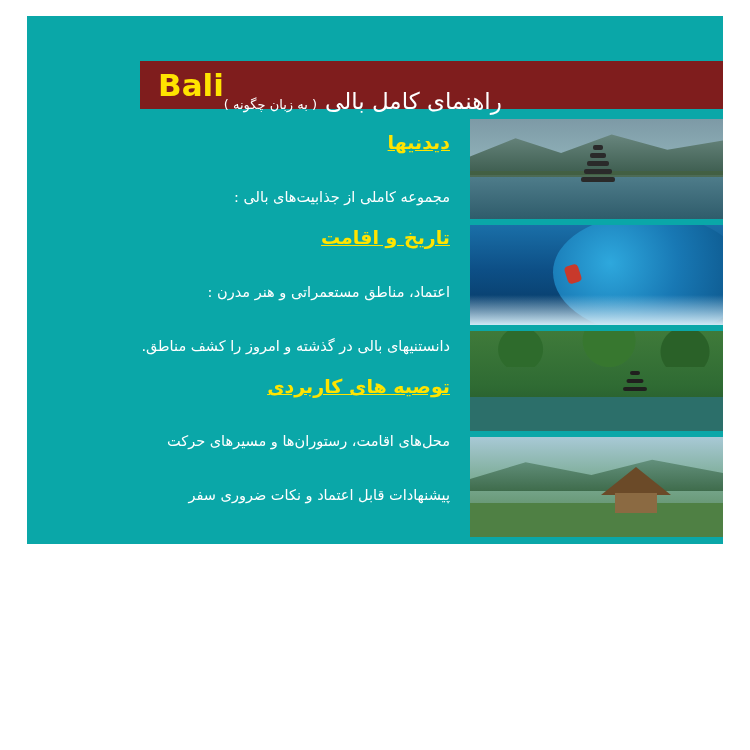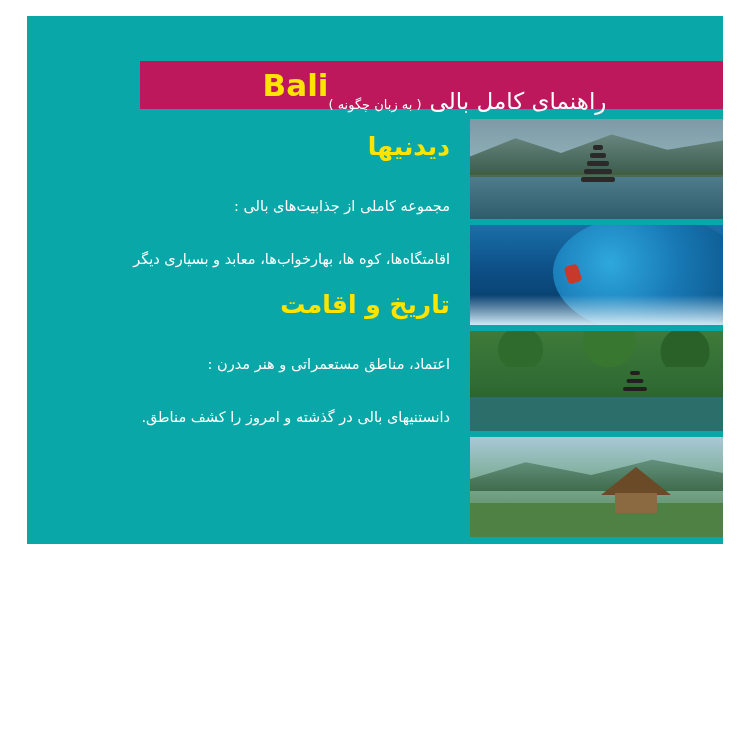--- a/index.html
+++ b/index.html
@@ -26,24 +26,24 @@
     position:absolute;
     left:0; bottom:0;
     width:696px; height:172px;
     background:#ffffff;
   }
   
   .title-bar{
     position:absolute;
     left:113px; top:45px;
     width:583px; height:48px;
-    background:#be185d;
+    background:#7f1d1d;
     display:flex;
     align-items:center;
-    justify-content:center;
+    justify-content:flex-start;
     box-sizing:border-box;
     padding:0 12px 0 18px;
   }
   .title-en{
     color:#ffe400;
     font-size:31px;
     font-weight:bold;
     font-family:"DejaVu Sans", sans-serif;
     letter-spacing:0px;
     line-height:1;
@@ -73,24 +73,25 @@
   .text-col{
     position:absolute;
     left:78px; top:112px;
     width:345px;
     direction:rtl;
     text-align:right;
   }
   .sec{ margin-bottom:13px; }
   .sec-head{
     color:#ffe400;
-    font-size:25px;
+    font-size:19px;
     font-weight:bold;
     line-height:1.5;
     margin-bottom:4px;
+    text-decoration:underline;
   }
   .sec-line{
     color:#ffffff;
     font-size:14.5px;
     line-height:1.85;
     white-space:nowrap;
     margin-top:27px;
   }
 
   
@@ -166,30 +167,34 @@
         <div class="title-fa">راهنمای کامل بالی</div>
         <div class="title-fa-sub">( به زبان چگونه )</div>
       </div>
     </div>
 
     <div class="text-col">
 
       <div class="sec">
         <div class="sec-head">دیدنیها</div>
         <div class="sec-line">مجموعه کاملی از جذابیت‌های بالی :</div>
-        <div class="sec-line">اقامتگاه‌ها، کوه ها، بهارخواب‌ها، معابد و بسیاری دیگر</div>
       </div>
 
 
       <div class="sec">
         <div class="sec-head">تاریخ و اقامت</div>
         <div class="sec-line">اعتماد، مناطق مستعمراتی و هنر مدرن :</div>
         <div class="sec-line">دانستنیهای بالی در گذشته و امروز را کشف مناطق.</div>
       </div>
 
+      <div class="sec">
+        <div class="sec-head">توصیه های کاربردی</div>
+        <div class="sec-line">محل‌های اقامت، رستوران‌ها و مسیرهای حرکت</div>
+        <div class="sec-line">پیشنهادات قابل اعتماد و نکات ضروری سفر</div>
+      </div>
 
     </div>
 
     <div class="photos">
       <div class="photo p1">
         <div class="mount"></div>
         <div class="green"></div>
         <div class="water"></div>
         <div class="temple">
           <i class="t1"></i>

